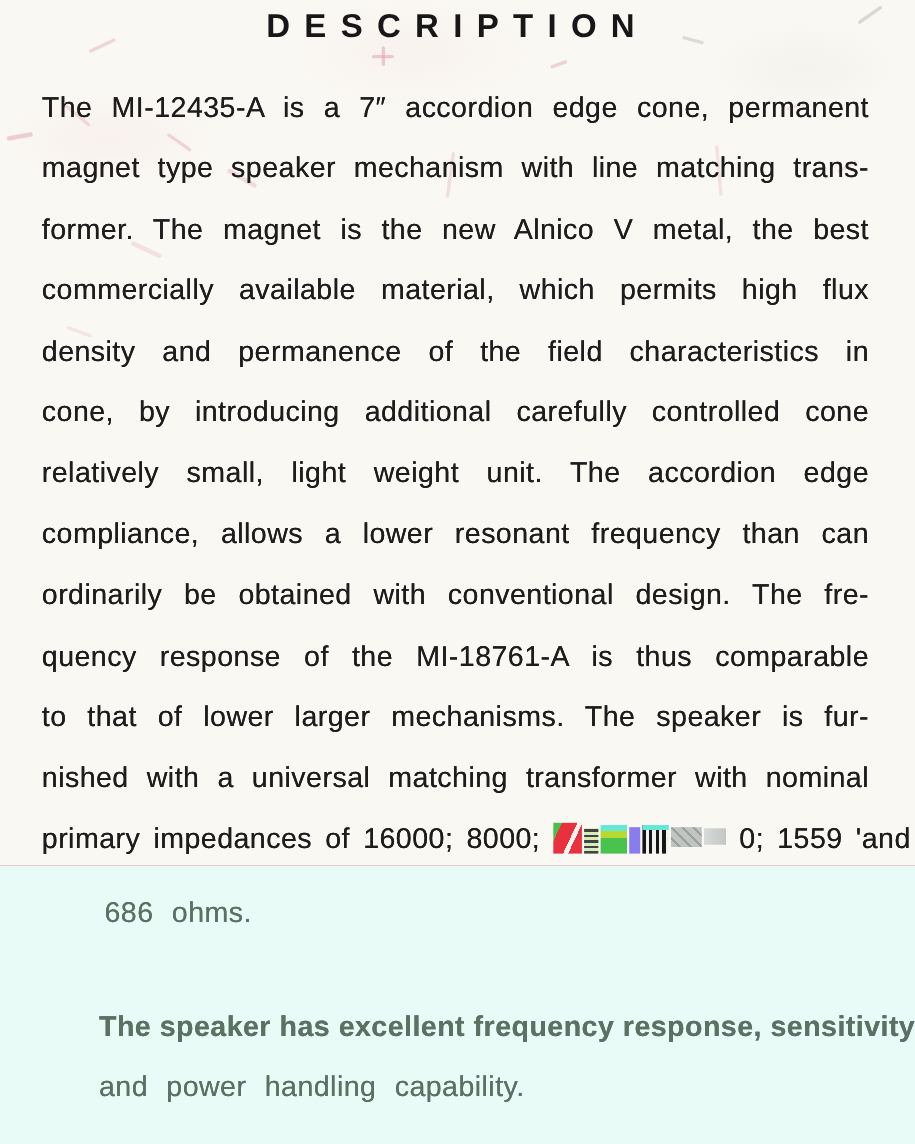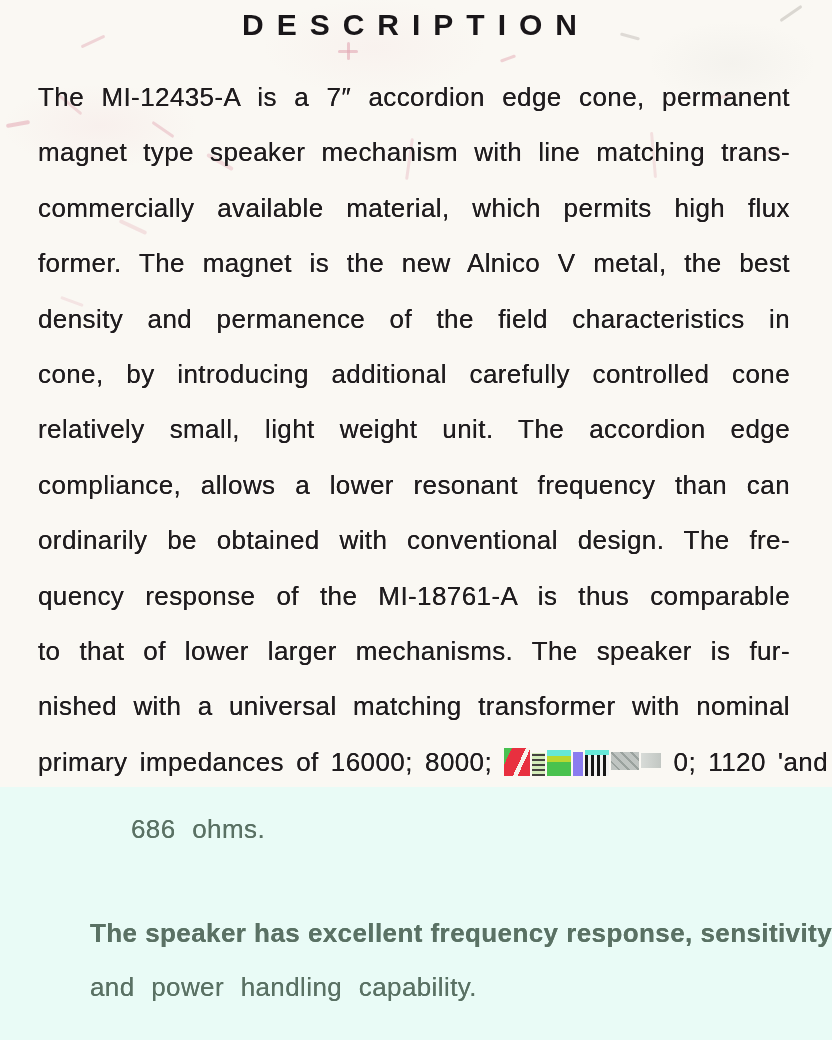--- a/index.html
+++ b/index.html
@@ -99,21 +99,21 @@
     position: absolute;
     left: 0; top: 787px;
     width: 832px; height: 253px;
     background: #e9fbf6;
     color: #5a7164;
     font-size: 26px;
     letter-spacing: 0.4px;
     text-shadow: 0 0 0.5px currentColor;
   }
   .bline { position: absolute; line-height: 55px; height: 55px; }
-  .ohms  { left: 95px; top: 15px;  word-spacing: 9px; margin-left: 36px; }
+  .ohms  { left: 95px; top: 15px;  word-spacing: 9px; }
   .p2l1  { left: 90px; top: 119px; width: 742px;
            text-align: justify; text-align-last: justify; font-weight: bold; }
   .p2l2  { left: 90px; top: 173px; word-spacing: 9px; }
 </style>
 </head>
 <body>
 
 <div class="stage">
 
   <section class="paper">
@@ -135,43 +135,43 @@
       <i class="mark mk13"></i>
       <i class="mark mk14"></i>
       <i class="mark mk15"></i>
     </div>
 
     <h1 class="title">DESCRIPTION</h1>
 
     <div class="para1">
       <div class="line">The MI-12435-A is a 7″ accordion edge cone, permanent</div>
       <div class="line">magnet type speaker mechanism with line matching trans-</div>
+      <div class="line">former. The magnet is the new Alnico V metal, the best</div>
       <div class="line">commercially available material, which permits high flux</div>
-      <div class="line">former. The magnet is the new Alnico V metal, the best</div>
       <div class="line">density and permanence of the field characteristics in</div>
       <div class="line">cone, by introducing additional carefully controlled cone</div>
       <div class="line">relatively small, light weight unit. The accordion edge</div>
       <div class="line">compliance, allows a lower resonant frequency than can</div>
       <div class="line">ordinarily be obtained with conventional design. The fre-</div>
       <div class="line">quency response of the MI-18761-A is thus comparable</div>
       <div class="line">to that of lower larger mechanisms. The speaker is fur-</div>
       <div class="line">nished with a universal matching transformer with nominal</div>
 
       <div class="line impedance">
         <span>primary impedances of 16000; 8000;</span>
         <span class="glitch">
             <i class="g1"></i>
             <i class="g2"></i>
             <i class="g3"></i>
             <i class="g4"></i>
             <i class="g5"></i>
             <i class="g6"></i>
             <i class="g7"></i>
           </span>
-        <span>0; 1120 'and</span>
+        <span>0; 1559 'and</span>
       </div>
     </div>
 
   </section>
 
   <section class="band">
     <div class="bline ohms">686 ohms.</div>
     <div class="bline p2l1">The speaker has excellent frequency response, sensitivity</div>
     <div class="bline p2l2">and power handling capability.</div>
   </section>

